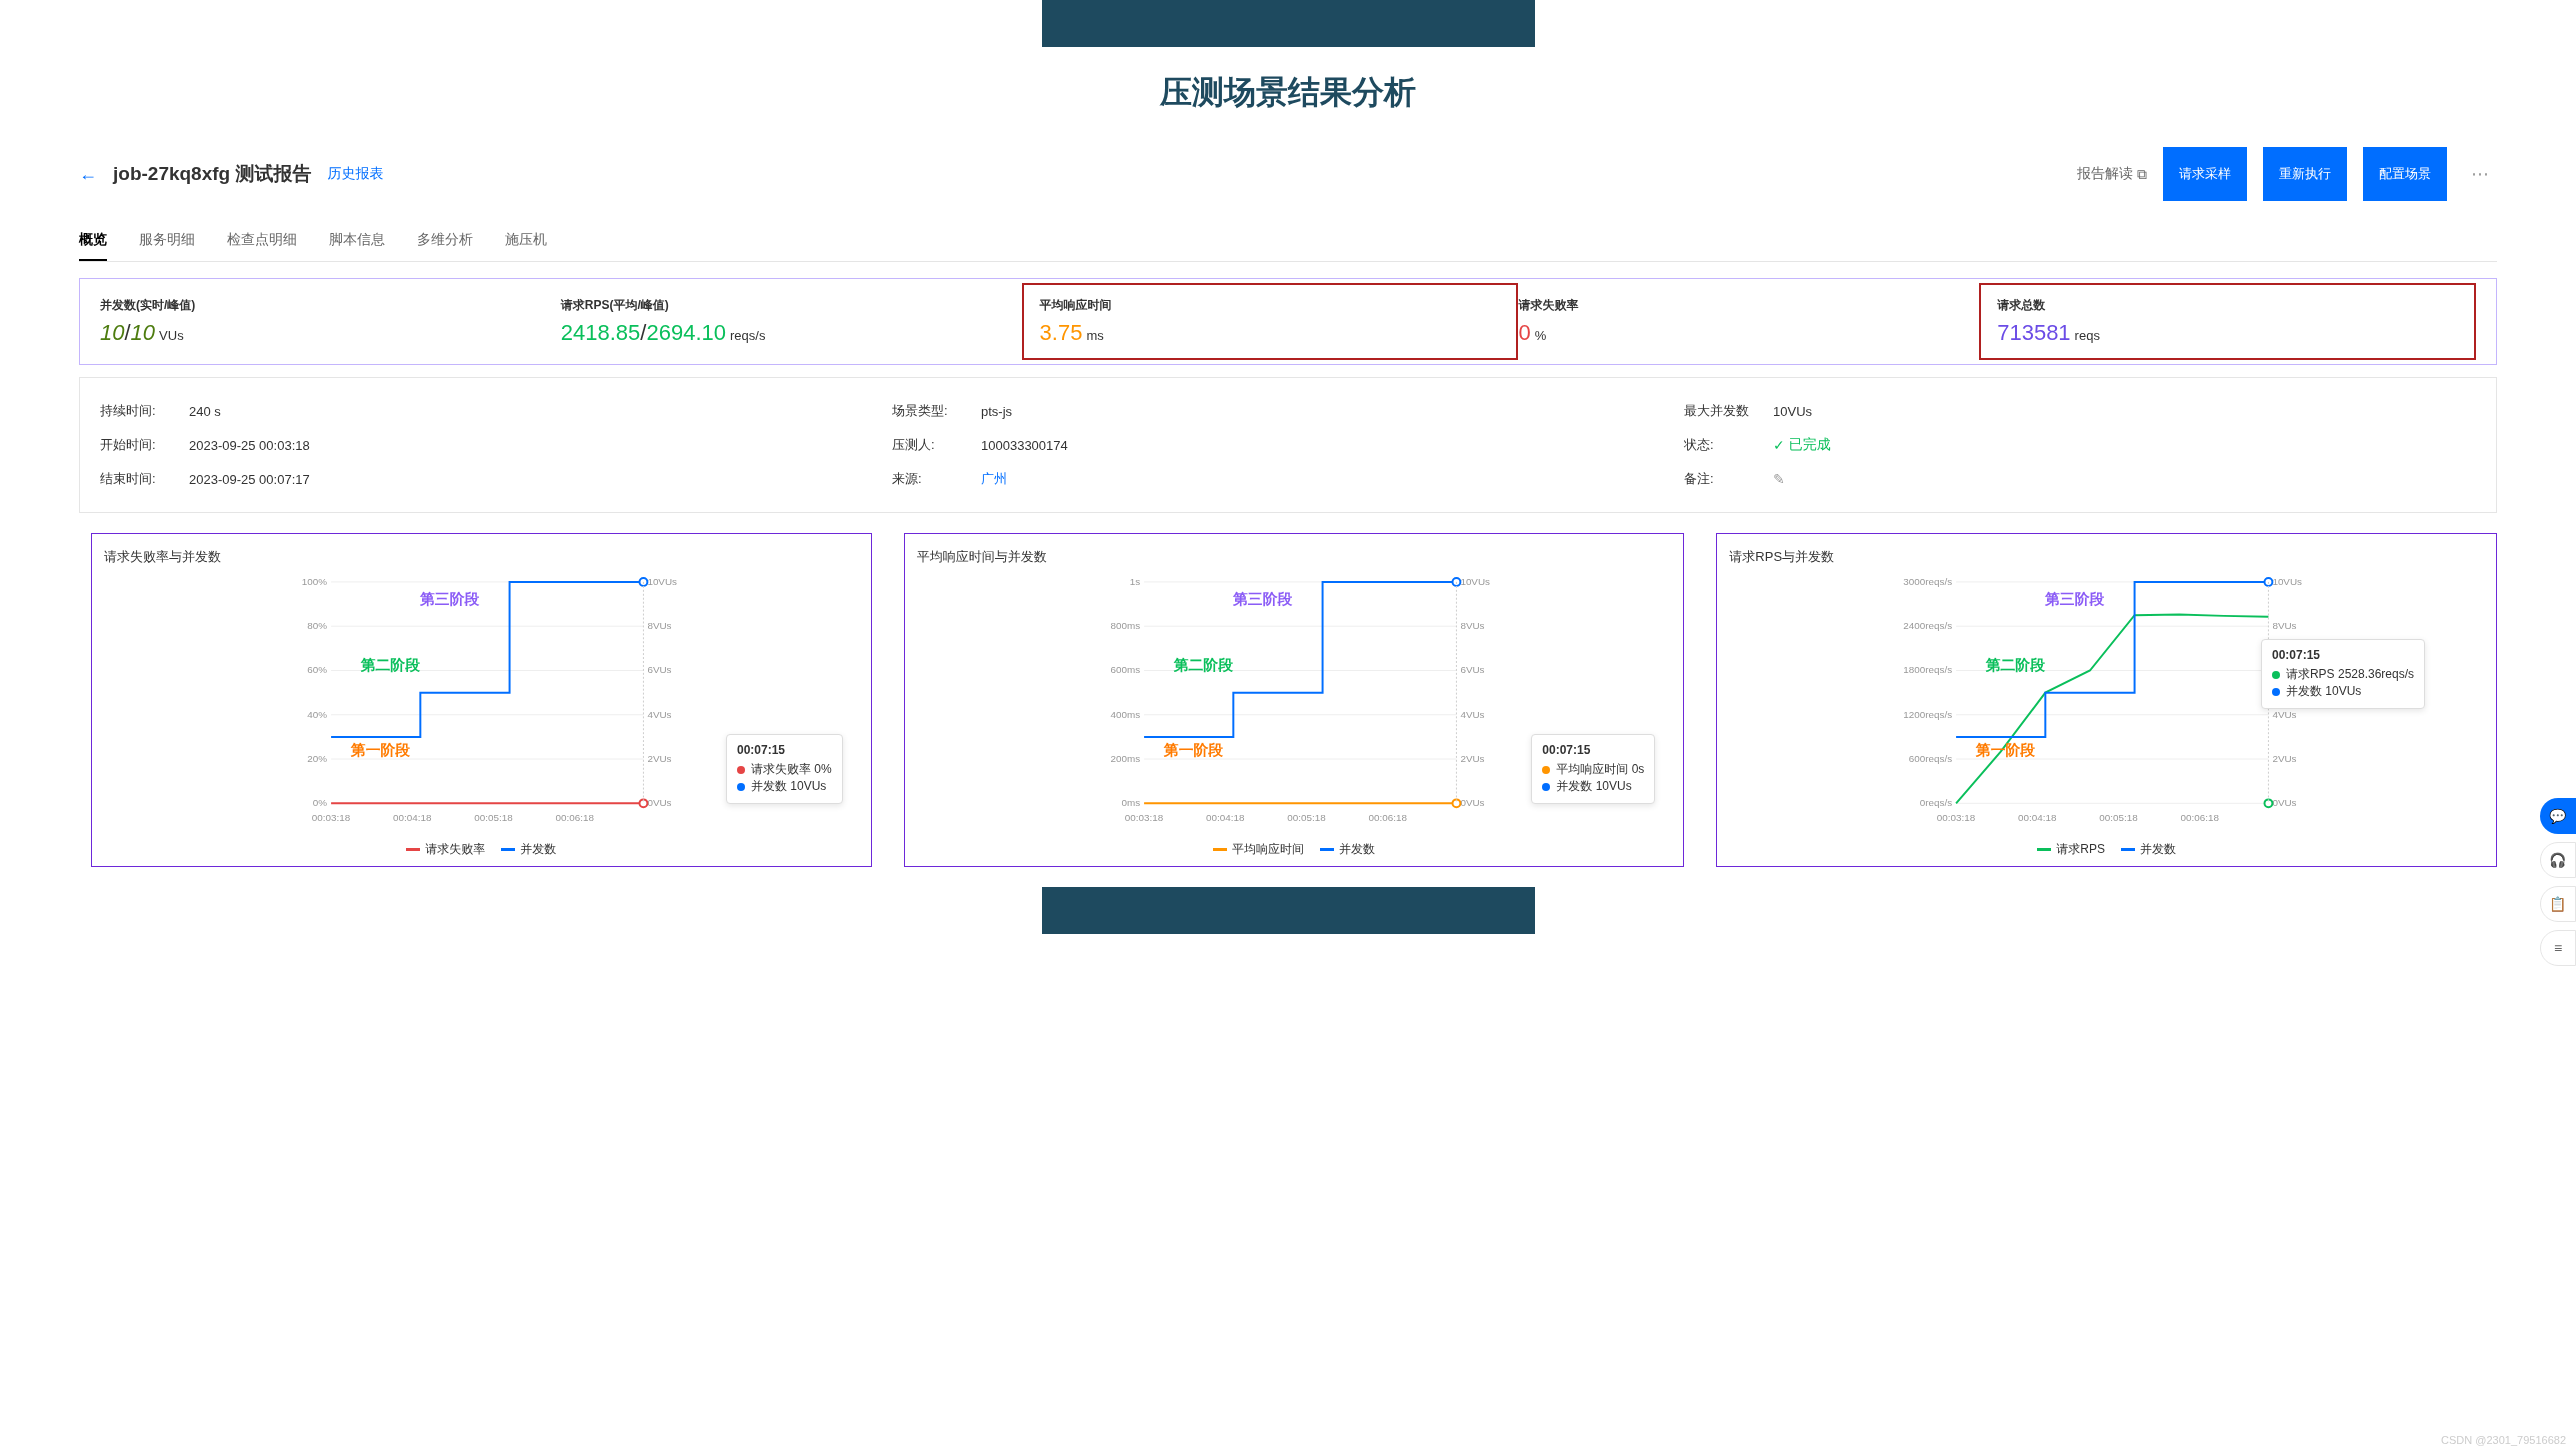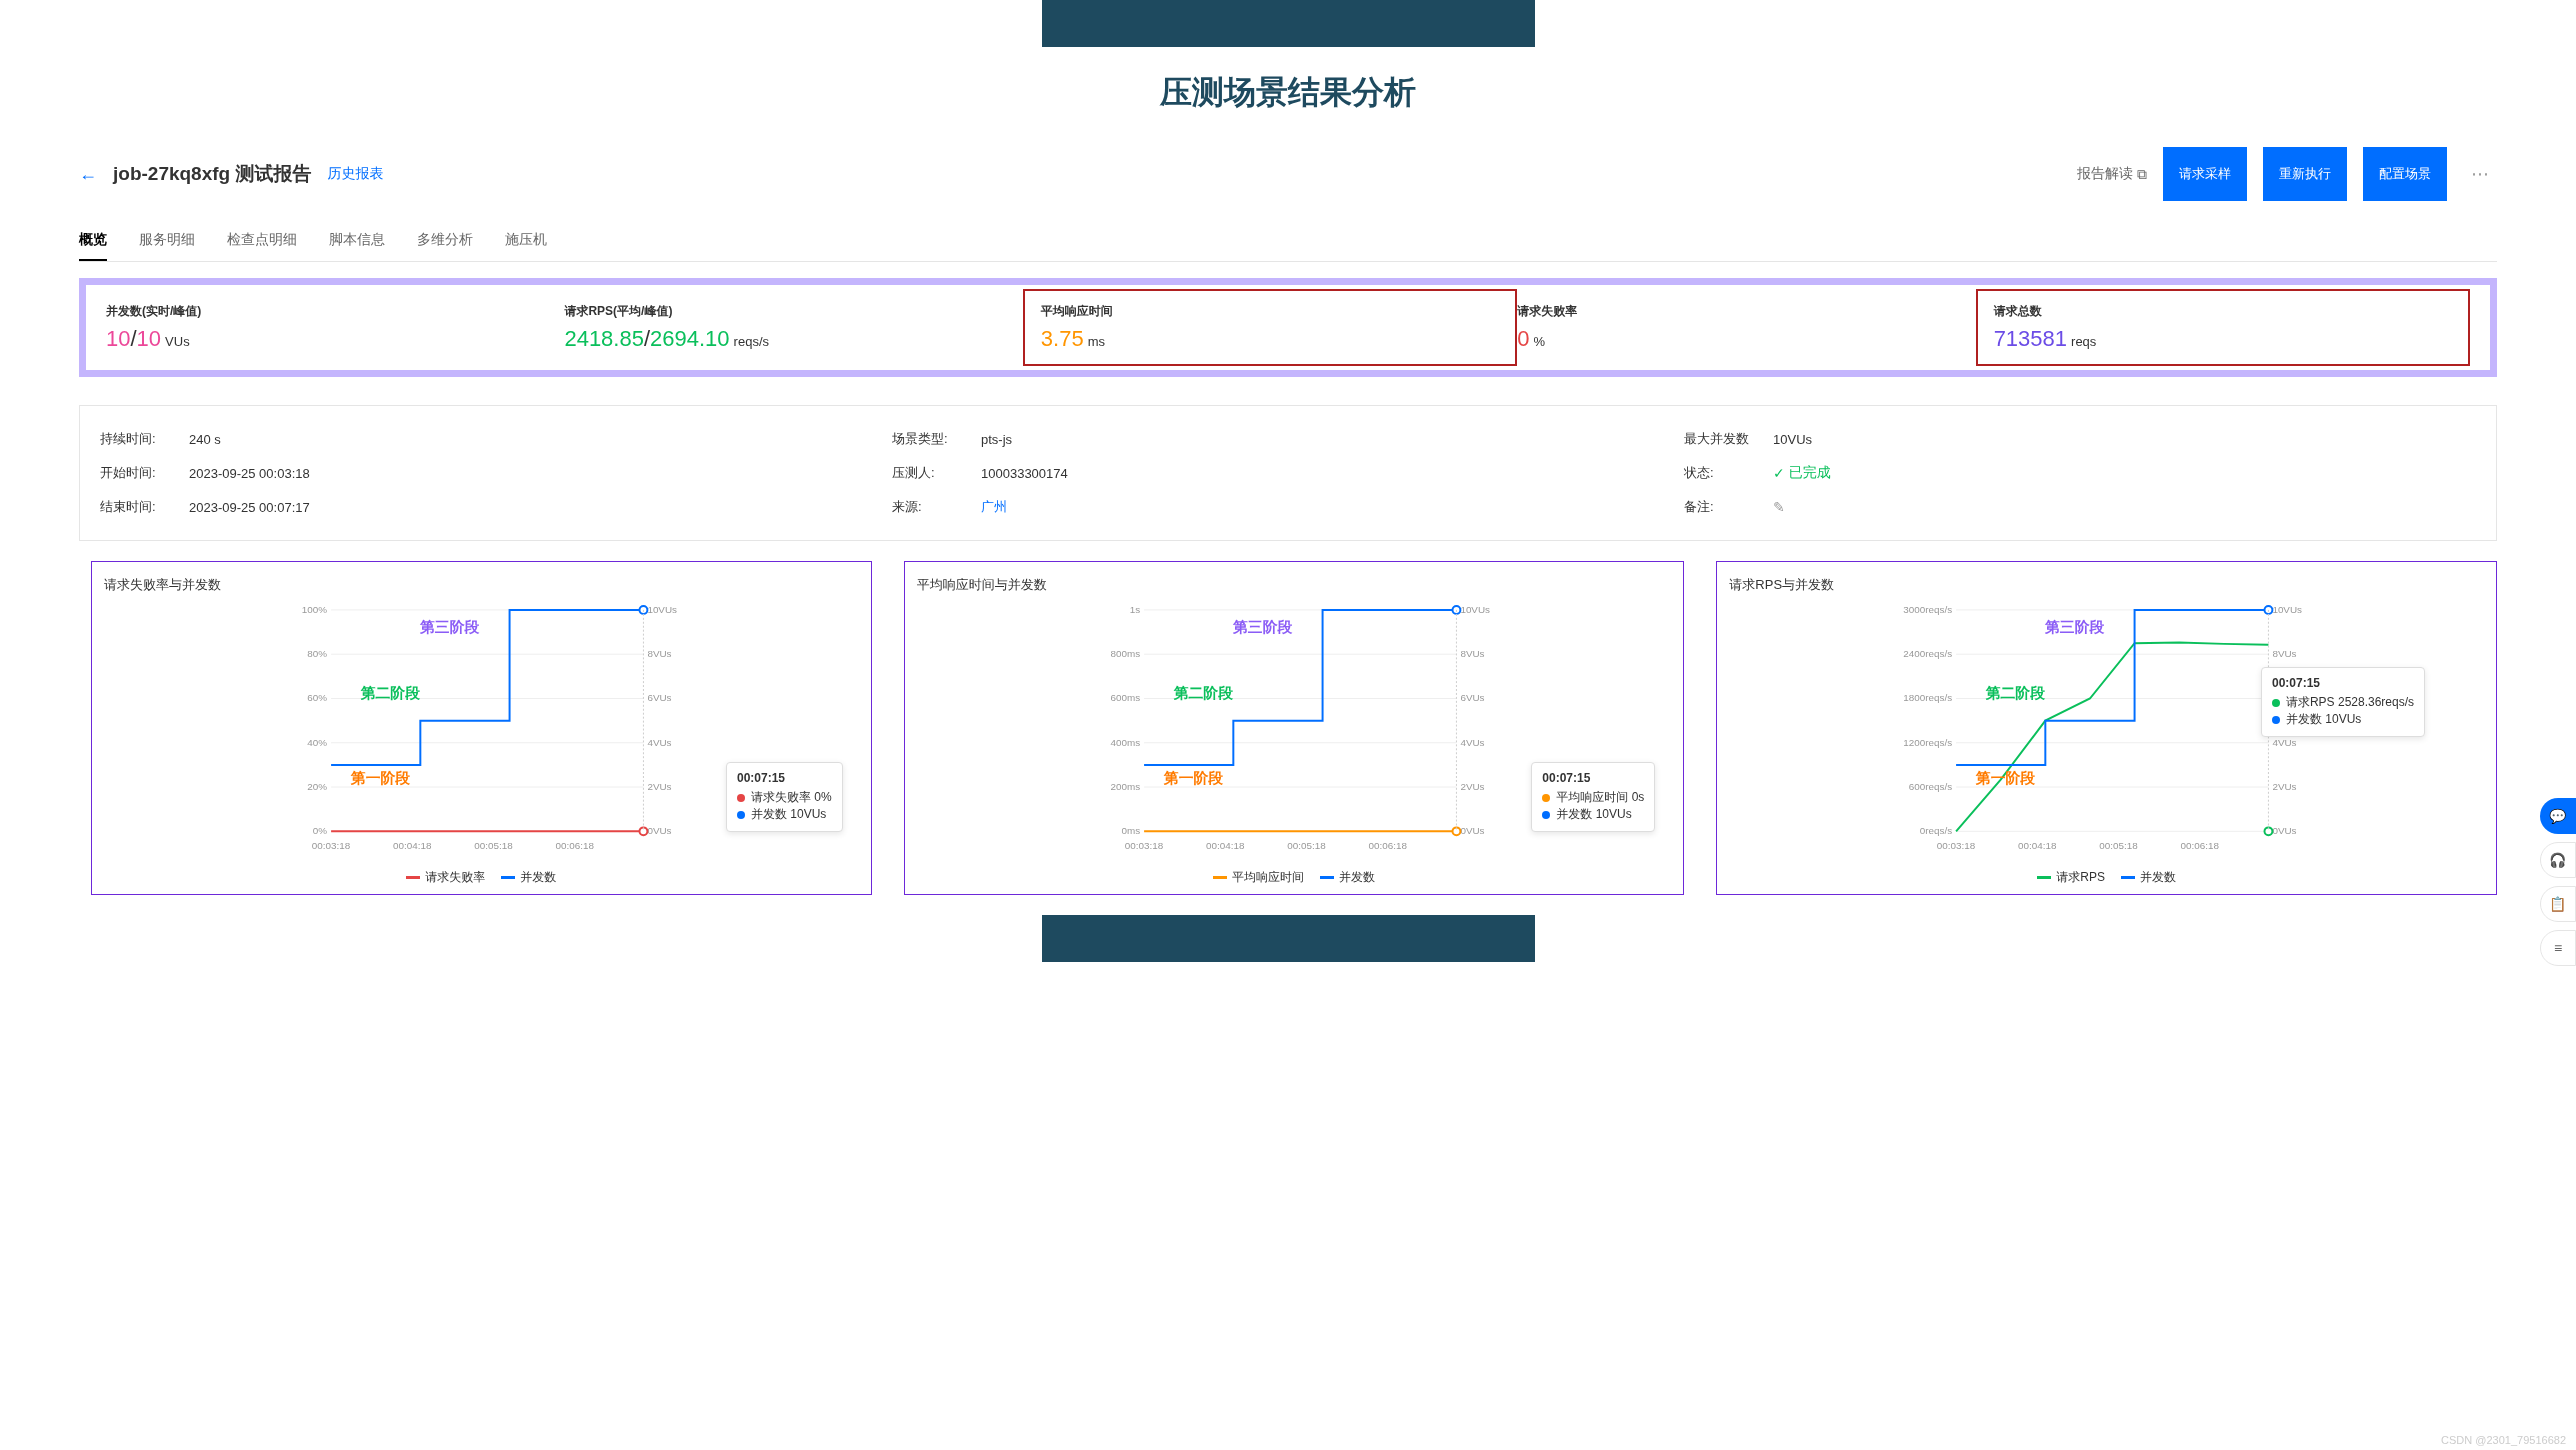--- a/index.html
+++ b/index.html
@@ -12,27 +12,27 @@
 .header-title { font-weight:bold; font-size:19px; }
 .history-link { color:#006eff; cursor:pointer; }
 .header-spacer { flex:1; }
 .report-interp { color:#666; cursor:pointer; display:flex; align-items:center; gap:4px; }
 .btn { padding:18px 16px; border:none; cursor:pointer; font-size:13px; }
 .btn-primary { background:#006eff; color:#fff; }
 .more-btn { color:#999; font-size:18px; cursor:pointer; padding:0 8px; }
 .tabs { display:flex; gap:32px; border-bottom:1px solid #e5e5e5; margin-bottom:16px; }
 .tab { padding:10px 0; cursor:pointer; color:#666; }
 .tab.active { color:#000; font-weight:bold; border-bottom:2px solid #000; }
-.metrics-row { display:flex; border:7px solid #c4b5fd; padding:18px 20px; margin-bottom:28px; }
+.metrics-row { display:flex; border:1px solid #c4b5fd; padding:18px 20px; margin-bottom:12px; }
 .metric { flex:1; }
 .metric-label { font-size:12px; color:#333; font-weight:bold; margin-bottom:6px; }
 .metric-value { font-size:22px; }
 .metric-unit { font-size:13px; margin-left:4px; }
 .hl { border:2px solid #b02020; padding:12px 16px; margin:-14px 0; }
-.c-blue { color:#ec4899; }
+.c-blue { color:#4d7c0f;font-style:italic; }
 .c-green { color:#0abf5b; }
 .c-orange { color:#ff9500; }
 .c-red { color:#e54545; }
 .c-purple { color:#6b4ce6; }
 .info-panel { border:1px solid #e5e5e5; padding:24px 20px; margin-bottom:20px; }
 .info-grid { display:grid; grid-template-columns:repeat(3,1fr); row-gap:16px; }
 .info-item { display:flex; align-items:center; }
 .info-label { width:89px; color:#333; font-size:13px; }
 .info-value { font-size:13px; color:#333; }
 .link-text { color:#006eff; cursor:pointer; }

